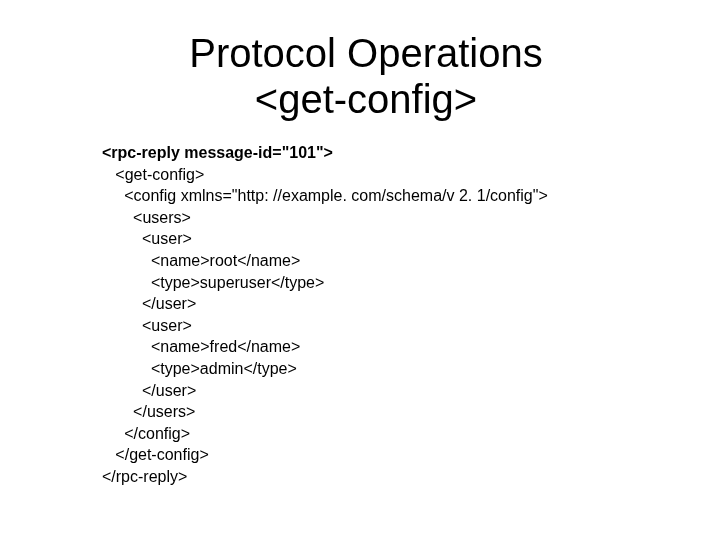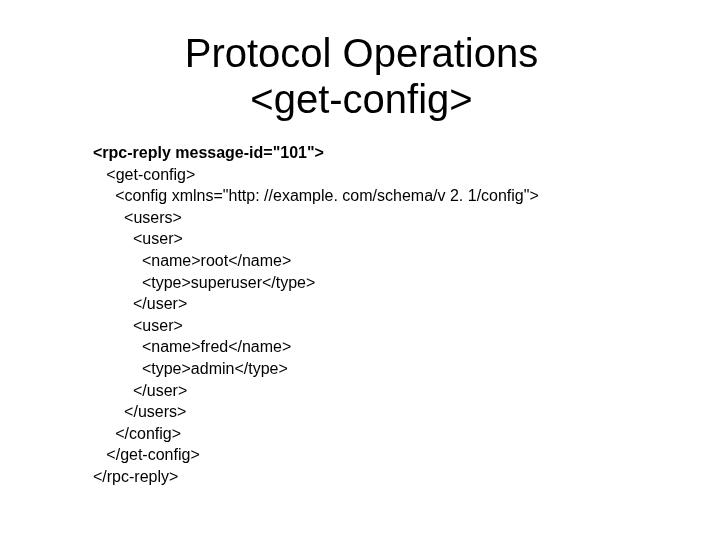--- a/index.html
+++ b/index.html
@@ -8,21 +8,21 @@
     width: 720px;
     height: 540px;
     background: #fff;
     font-family: Arial, Helvetica, sans-serif;
     color: #000;
     box-sizing: border-box;
   }
   .slide {
     width: 720px;
     height: 540px;
-    padding: 20px 0 0 3px;
+    padding: 20px 0 0 12px;
     box-sizing: border-box;
     position: relative;
   }
   .title {
     text-align: center;
     font-size: 40px;
     line-height: 1.15;
     margin: 10px 0 20px 0;
     font-weight: normal;
   }

